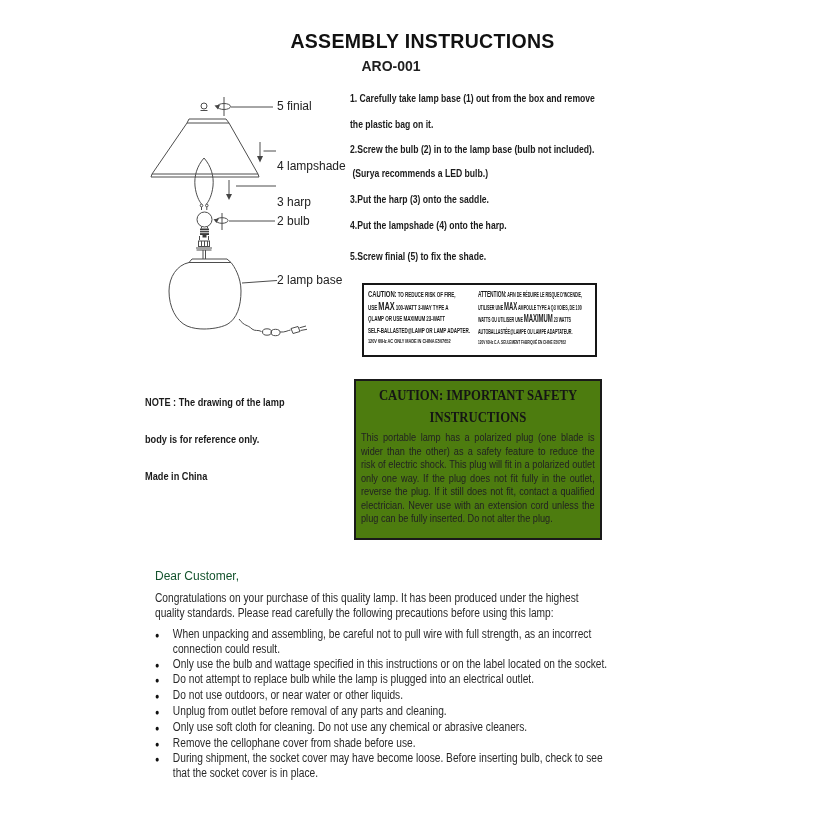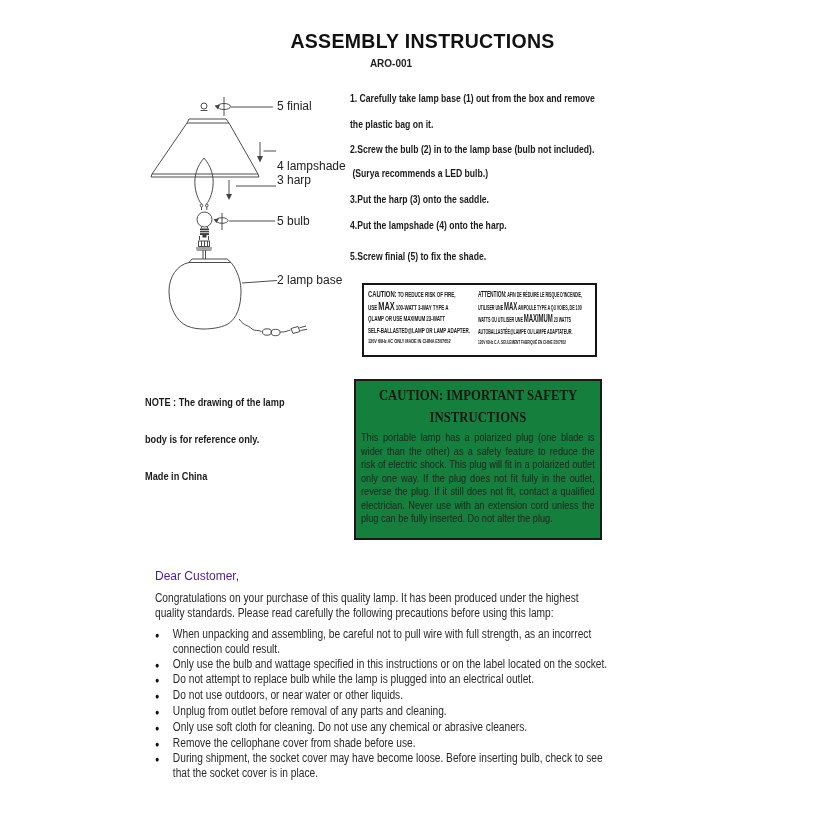--- a/index.html
+++ b/index.html
@@ -3,28 +3,28 @@
 <meta charset="utf-8">
 <style>
   html,body{margin:0;padding:0;background:#fff;}
   body{width:840px;height:840px;position:relative;overflow:hidden;
        font-family:"Liberation Sans","DejaVu Sans",sans-serif;color:#1f1f1f;}
   .abs{position:absolute;}
 
   
   .title{left:0;top:17px;width:765px;text-align:center;font-size:19.5px;font-weight:bold;
          letter-spacing:.3px;color:#111;margin-left:40px;}
-  .model{left:0;top:58px;width:782px;text-align:center;font-size:10px;font-weight:bold;}
+  .model{left:0;top:58px;width:782px;text-align:center;font-size:14px;font-weight:bold;}
 
   
   .lamp-svg{left:150px;top:95px;width:170px;height:270px;}
   .dlabel{position:absolute;left:277px;font-size:12px;line-height:13px;white-space:nowrap;color:#222;}
   .dlabels .dlabel:nth-of-type(1){top:100px;}
   .dlabels .dlabel:nth-of-type(2){top:160px;}
-  .dlabels .dlabel:nth-of-type(3){top:174px;}
+  .dlabels .dlabel:nth-of-type(3){top:196px;}
   .dlabels .dlabel:nth-of-type(4){top:215px;}
   .dlabels .dlabel:nth-of-type(5){top:274px;}
 
   
   .step-line{position:absolute;left:350px;font-size:11.5px;font-weight:bold;white-space:nowrap;
              transform:scaleX(.75);transform-origin:0 0;color:#1b1b1b;}
   .steps .step-line:nth-of-type(1){top:92px;}
   .steps .step-line:nth-of-type(2){top:118px;}
   .steps .step-line:nth-of-type(3){top:143px;}
   .steps .step-line:nth-of-type(4){top:167px;}
@@ -39,36 +39,36 @@
           letter-spacing:-.1px;color:#1a1a1a;}
   .ul-col div{white-space:nowrap;}
   .ul-en{left:4px;top:4px;width:160px;transform:scaleX(.7);transform-origin:0 0;}
   .ul-fr{left:114px;top:4px;width:210px;transform:scaleX(.57);transform-origin:0 0;}
   .ul-strong{font-size:8.5px;}
   .ul-big{font-size:10.5px;}
   .ul-xs{font-size:5.6px;}
 
   
   .safety-box{left:354px;top:379px;width:248px;height:161px;border:2px solid #1a1a1a;
-              box-sizing:border-box;padding-top:3px;background:#15803d;}
+              box-sizing:border-box;padding-top:3px;background:#4d7c0f;}
   .sb-title{font-family:"Liberation Serif","DejaVu Serif",serif;font-weight:bold;font-size:15.5px;
             line-height:22px;text-align:center;transform:scaleX(.82);transform-origin:50% 0;
             white-space:nowrap;color:#151515;}
   .sb-body{margin:3px 0 0 5px;width:285px;font-size:11.2px;line-height:13.5px;text-align:justify;
            transform:scaleX(.82);transform-origin:0 0;color:#222;}
 
   
   .note-line{position:absolute;left:145px;font-size:11.5px;font-weight:bold;white-space:nowrap;
              transform:scaleX(.8);transform-origin:0 0;color:#1b1b1b;}
   .note-1{top:396px;}
   .note-2{top:433px;}
   .note-3{top:470px;}
 
   
-  .salutation{left:155px;top:569px;font-size:12px;color:#4c1d95;}
+  .salutation{left:155px;top:569px;font-size:12px;color:#14532d;}
   .intro{left:155px;top:591px;width:525px;font-size:12px;line-height:15px;
          transform:scaleX(.85);transform-origin:0 0;color:#2a2a2a;}
   .bullets{left:155px;top:627px;width:535px;transform:scaleX(.85);transform-origin:0 0;}
   .brow{display:flex;font-size:12px;line-height:14.8px;color:#2a2a2a;}
   .bdot{width:21px;flex:0 0 21px;font-size:8.5px;line-height:14.8px;padding-top:1px;color:#111;}
   .btext{flex:1;}
 </style>
 </head>
 <body>
 
@@ -153,21 +153,21 @@
       <path d="M149.5,232.8 L156,231 M150.5,235.5 L157,234.3"></path>
     </g>
     <path d="M92,188 L127,185.5"></path>
   </g>
 </svg>
 
 <div class="dlabels">
   <div class="dlabel">5 finial</div>
     <div class="dlabel">4 lampshade</div>
     <div class="dlabel">3 harp</div>
-    <div class="dlabel">5 bulb</div>
+    <div class="dlabel">2 bulb</div>
     <div class="dlabel">2 lamp base</div>
 </div>
 
 <div class="steps">
   <div class="step-line">1. Carefully take lamp base (1) out from the box and remove</div>
     <div class="step-line">the plastic bag on it.</div>
     <div class="step-line">2.Screw the bulb (2) in to the lamp base (bulb not included).</div>
     <div class="step-line">&nbsp;(Surya recommends a LED bulb.)</div>
     <div class="step-line">3.Put the harp (3) onto the saddle.</div>
     <div class="step-line">4.Put the lampshade (4) onto the harp.</div>

